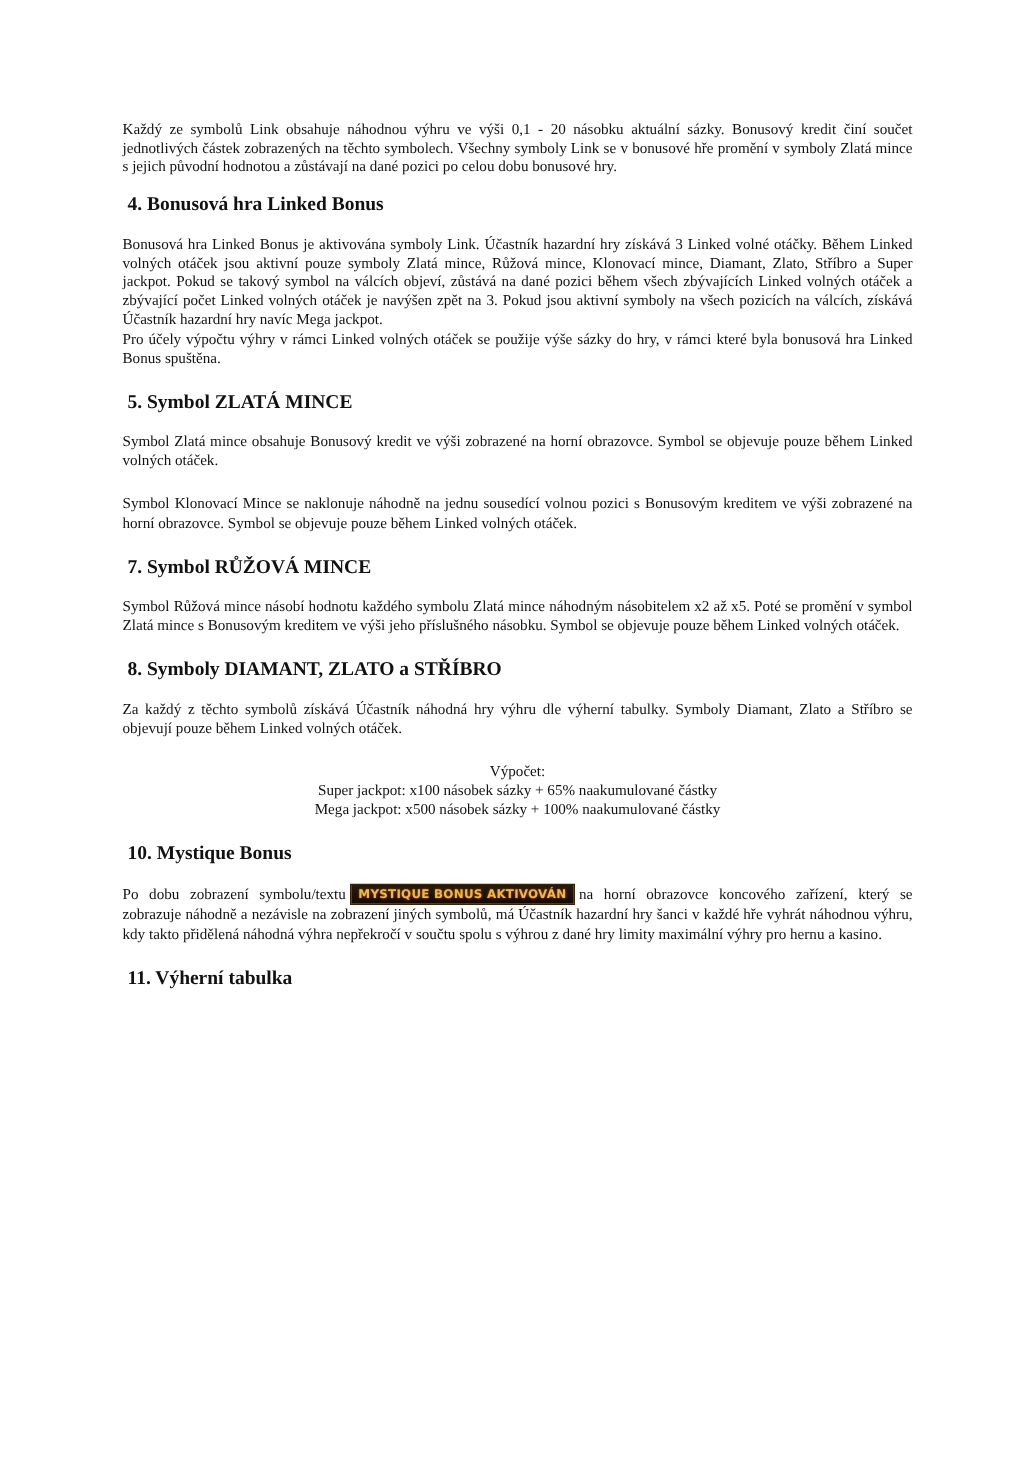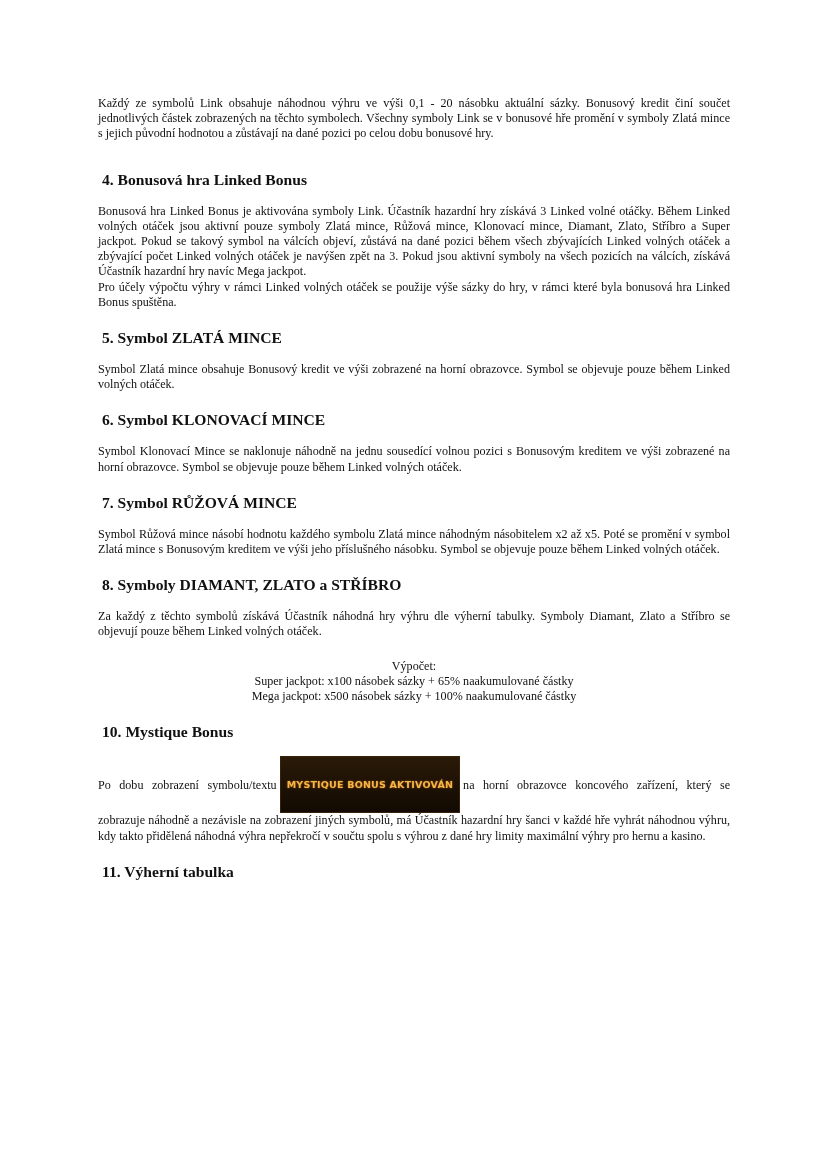--- a/index.html
+++ b/index.html
@@ -26,33 +26,33 @@
       font-size: 12.1px;
       line-height: 15.2px;
       text-align: justify;
     }
     h2 {
       margin: 4px;
       font-size: 15.6px;
       font-weight: bold;
       line-height: 18px;
     }
-    .sec-intro { margin-bottom: 29px; }
+    .sec-intro { margin-bottom: 13px; }
     .section h2 { margin-bottom: 15px; }
     .section { margin-bottom: 19px; }
     .line { display: block; text-align: center; }
     .badge {
       display: inline-block;
       background: linear-gradient(#2a1a08, #120a02);
       color: #f2b54a;
       font-family: "DejaVu Sans", "Liberation Sans", sans-serif;
       font-weight: bold;
       font-size: 9.5px;
       letter-spacing: 0.2px;
-      padding: 20px 6px;
+      padding: 0 6px;
       margin: 0 3px;
       vertical-align: 1px;
       text-shadow: 0 0 2px #b05a00;
       border: 1px solid #3a2208;
       white-space: nowrap;
     }
   </style>
 </head>
 <body>
 
@@ -65,21 +65,20 @@
     <p>Bonusová hra Linked Bonus je aktivována symboly Link. Účastník hazardní hry získává 3 Linked volné otáčky. Během Linked volných otáček jsou aktivní pouze symboly Zlatá mince, Růžová mince, Klonovací mince, Diamant, Zlato, Stříbro a Super jackpot. Pokud se takový symbol na válcích objeví, zůstává na dané pozici během všech zbývajících Linked volných otáček a zbývající počet Linked volných otáček je navýšen zpět na 3. Pokud jsou aktivní symboly na všech pozicích na válcích, získává Účastník hazardní hry navíc Mega jackpot.</p>
     <p>Pro účely výpočtu výhry v rámci Linked volných otáček se použije výše sázky do hry, v rámci které byla bonusová hra Linked Bonus spuštěna.</p>
   </div>
 
   <div class="section">
     <h2>5. Symbol ZLATÁ MINCE</h2>
     <p>Symbol Zlatá mince obsahuje Bonusový kredit ve výši zobrazené na horní obrazovce. Symbol se objevuje pouze během Linked volných otáček.</p>
   </div>
 
   <div class="section">
-    <h2>6. Symbol KLONOVACÍ MINCE</h2>
     <p>Symbol Klonovací Mince se naklonuje náhodně na jednu sousedící volnou pozici s Bonusovým kreditem ve výši zobrazené na horní obrazovce. Symbol se objevuje pouze během Linked volných otáček.</p>
   </div>
 
   <div class="section">
     <h2>7. Symbol RŮŽOVÁ MINCE</h2>
     <p>Symbol Růžová mince násobí hodnotu každého symbolu Zlatá mince náhodným násobitelem x2 až x5. Poté se promění v symbol Zlatá mince s Bonusovým kreditem ve výši jeho příslušného násobku. Symbol se objevuje pouze během Linked volných otáček.</p>
   </div>
 
   <div class="section">
     <h2>8. Symboly DIAMANT, ZLATO a STŘÍBRO</h2>

